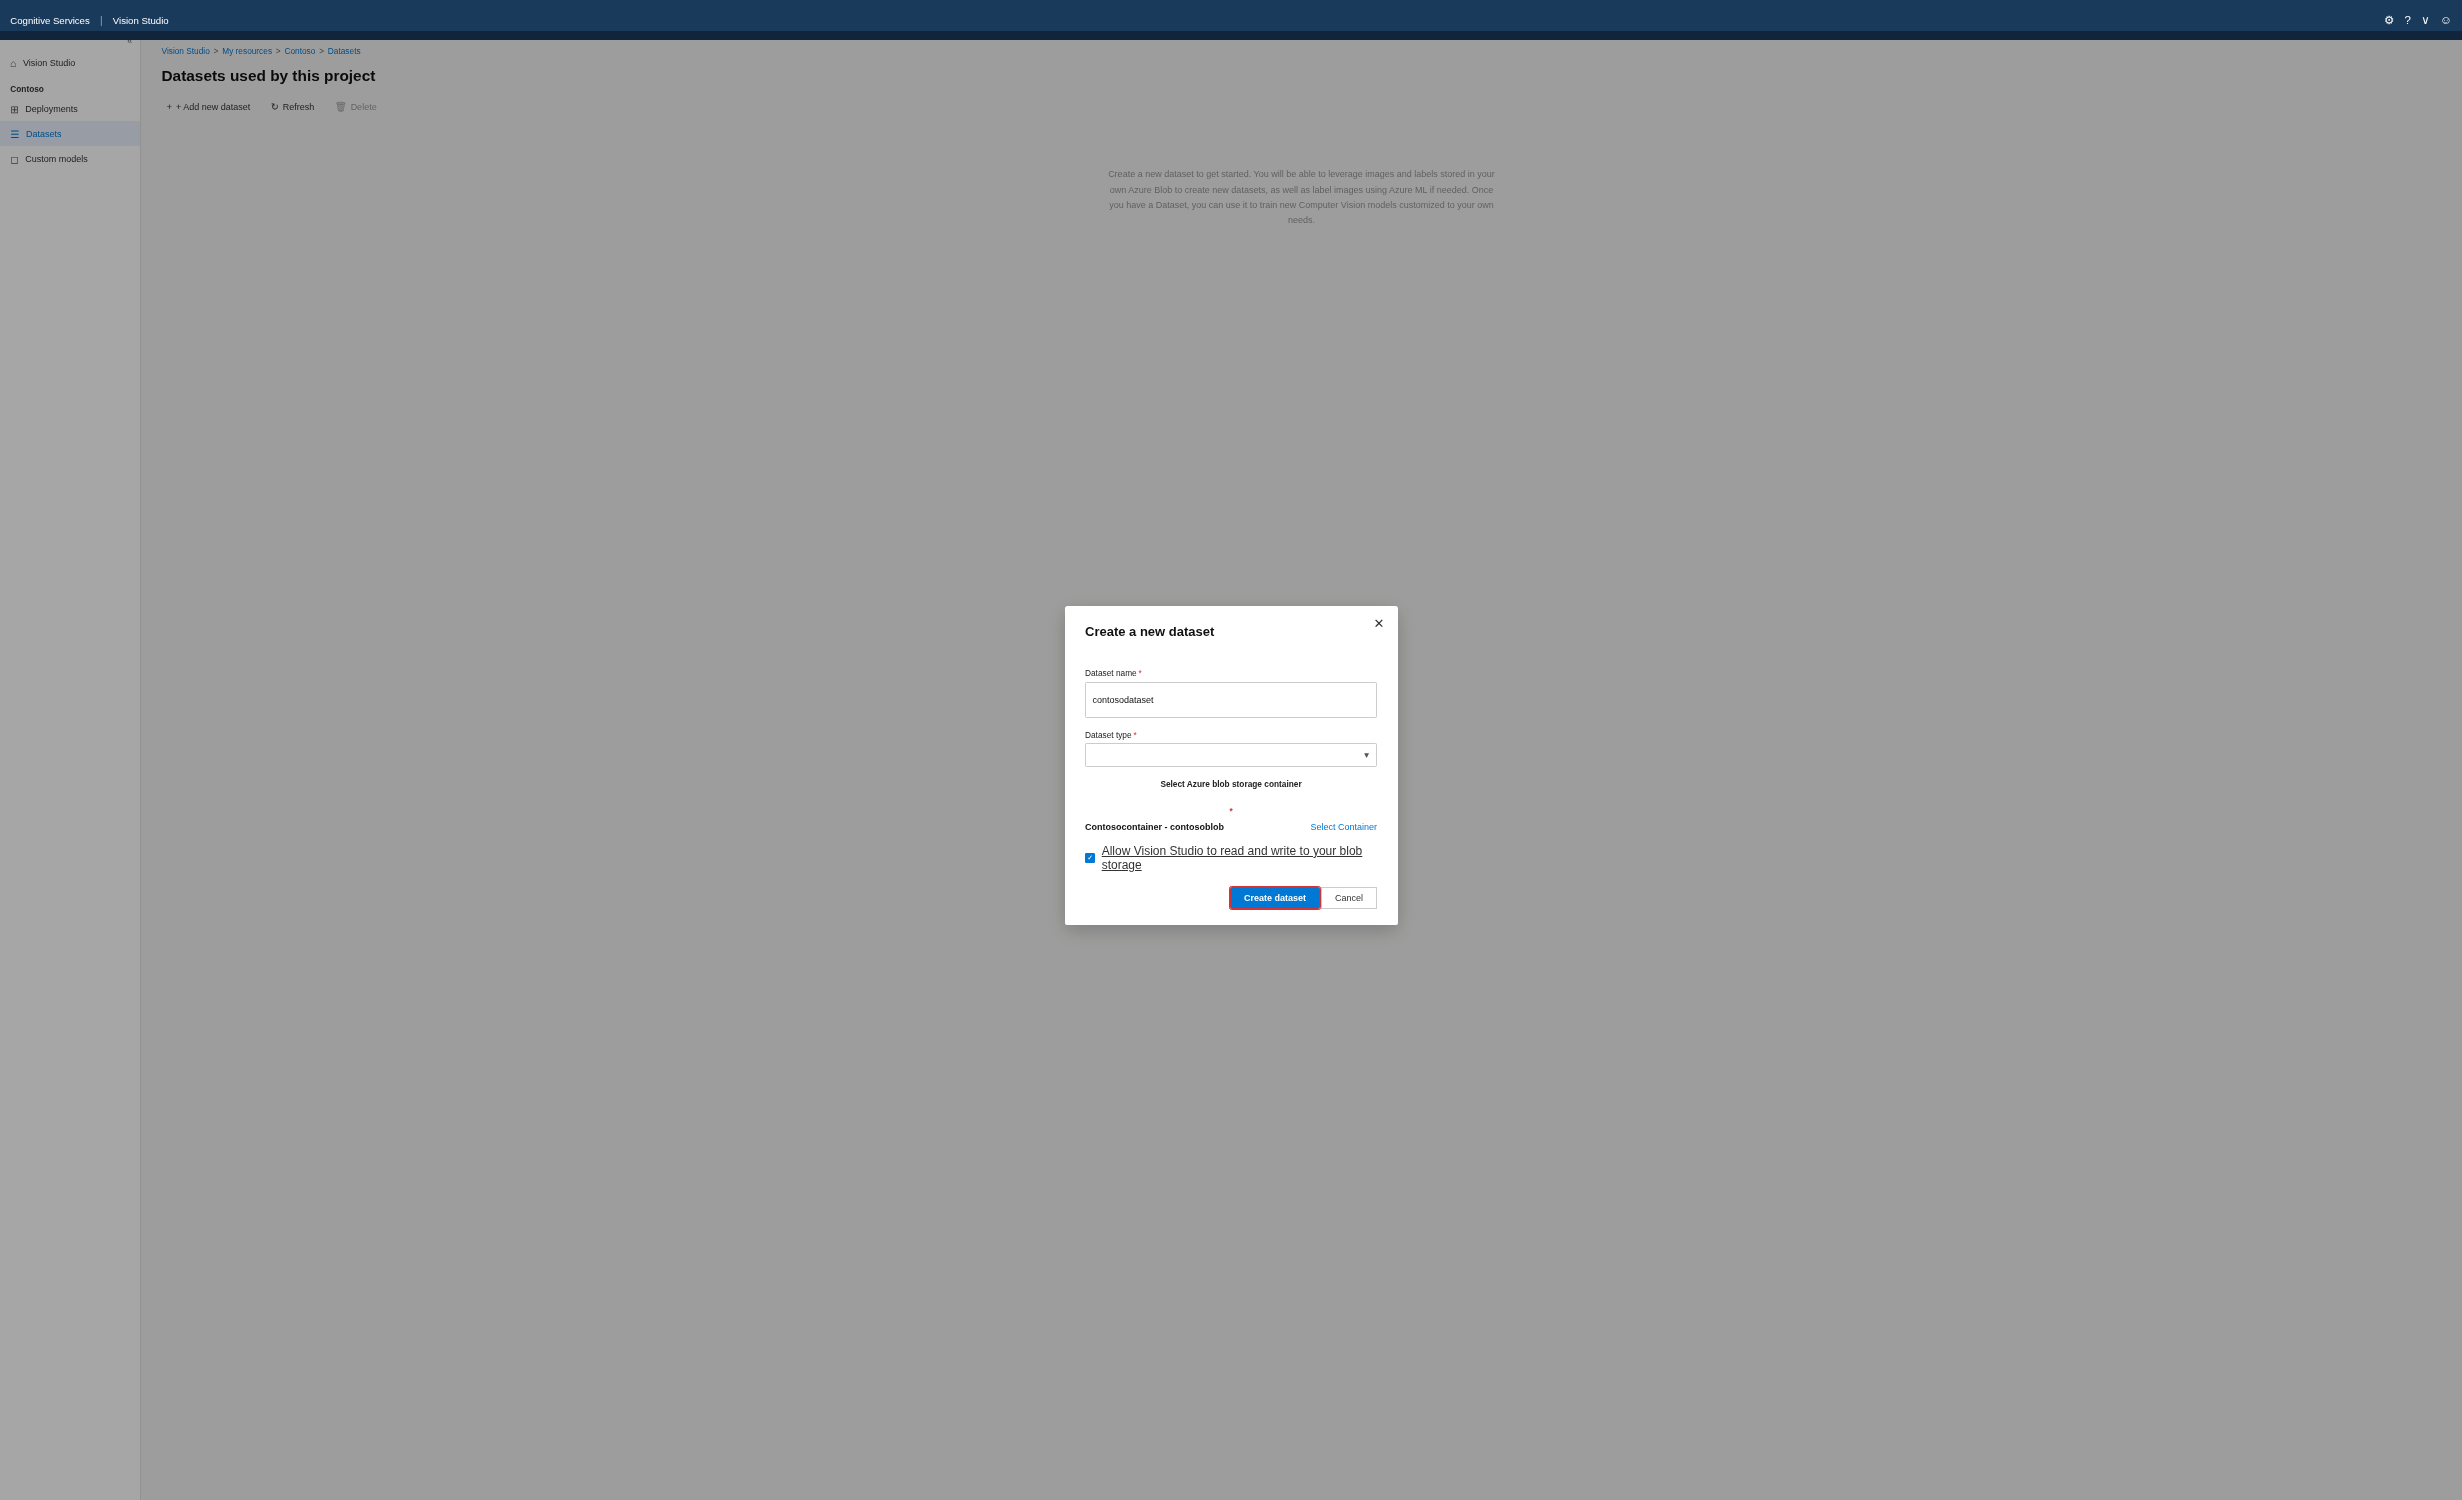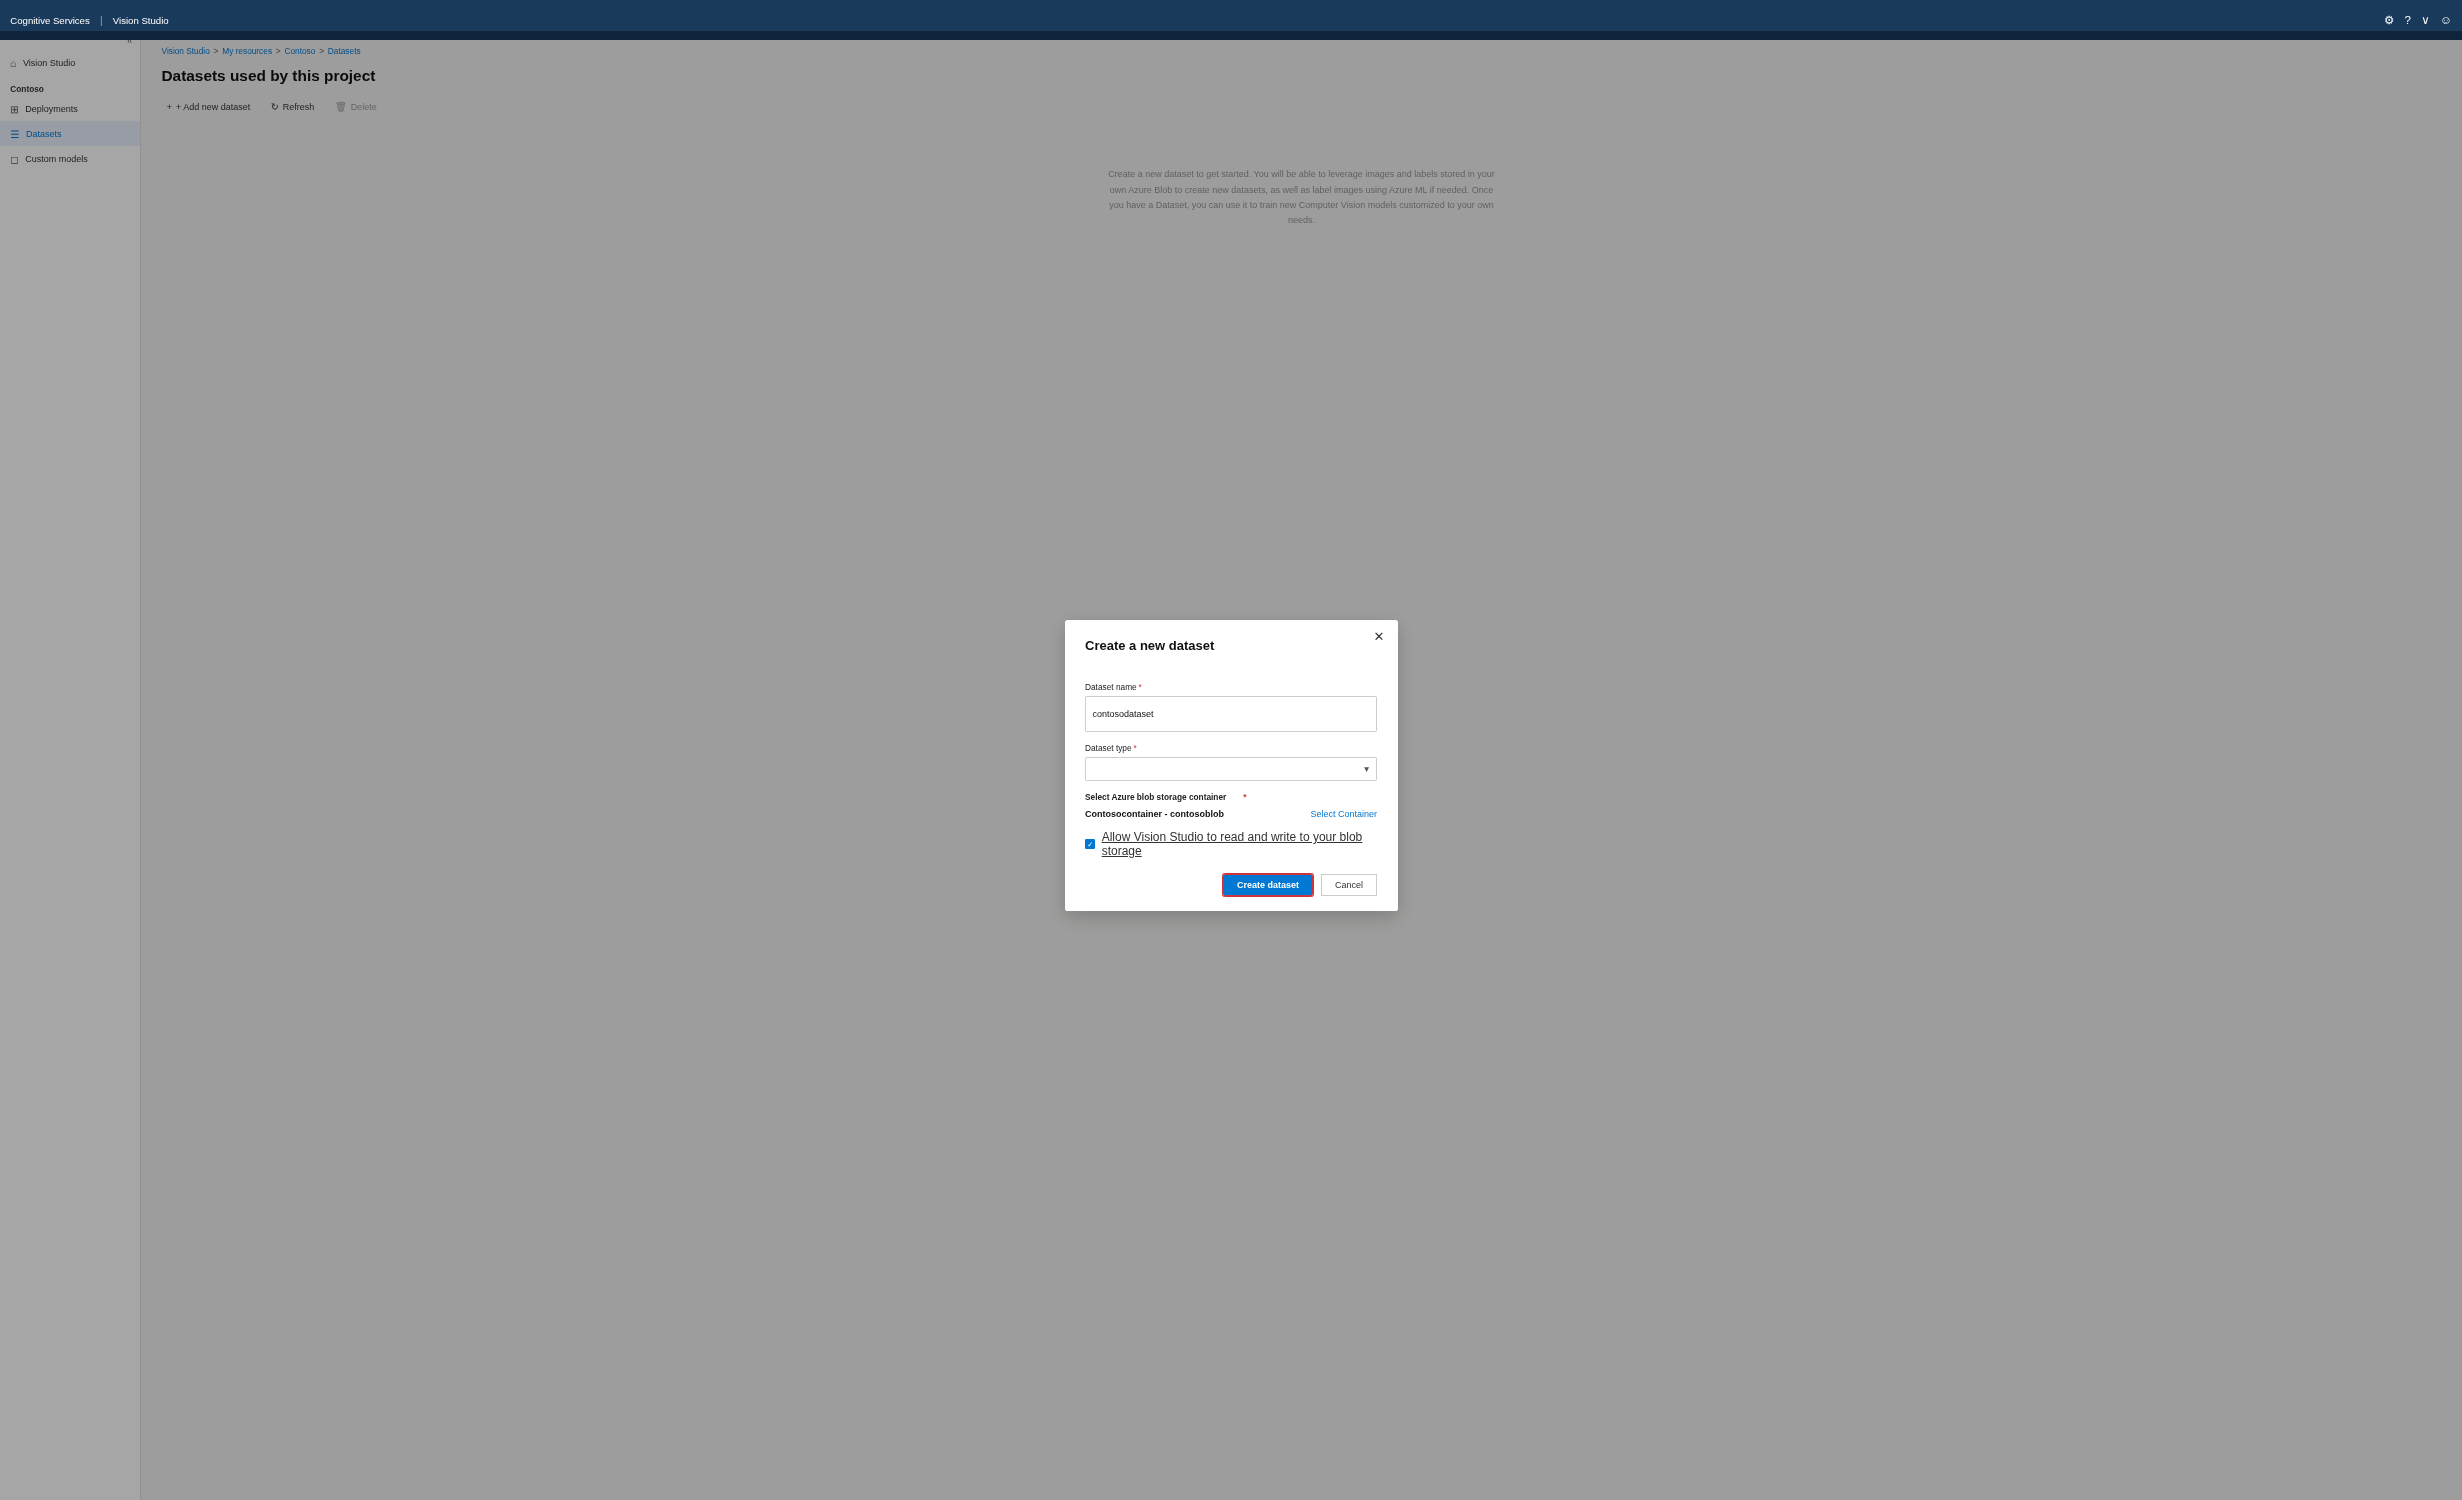--- a/index.html
+++ b/index.html
@@ -240,20 +240,21 @@
     }
 
     .storage-section-label {
       font-size: 8.3px;
       font-weight: 600;
       color: #222;
       margin-bottom: 6.4px;
       display: flex;
       align-items: center;
       gap: 17px;
+      flex-direction: column;
     }
     .storage-row {
       display: flex;
       align-items: center;
       justify-content: space-between;
       margin-bottom: 9px;
     }
     .storage-name {
       font-size: 9px;
       font-weight: 600;
@@ -291,21 +292,21 @@
     .checkbox-label {
       font-size: 12px;
       color: #333;
       text-decoration: underline;
     }
 
     .dialog-actions {
       display: flex;
       align-items: center;
       justify-content: flex-end;
-      gap: 8px;
+      gap: 1px;
     }
     .btn-primary {
       background: #0078d4;
       color: white;
       border: 1.3px solid #d13438;
       border-radius: 1.3px;
       padding: 5.1px 13px;
       font-size: 9px;
       font-weight: 600;
       cursor: pointer;

